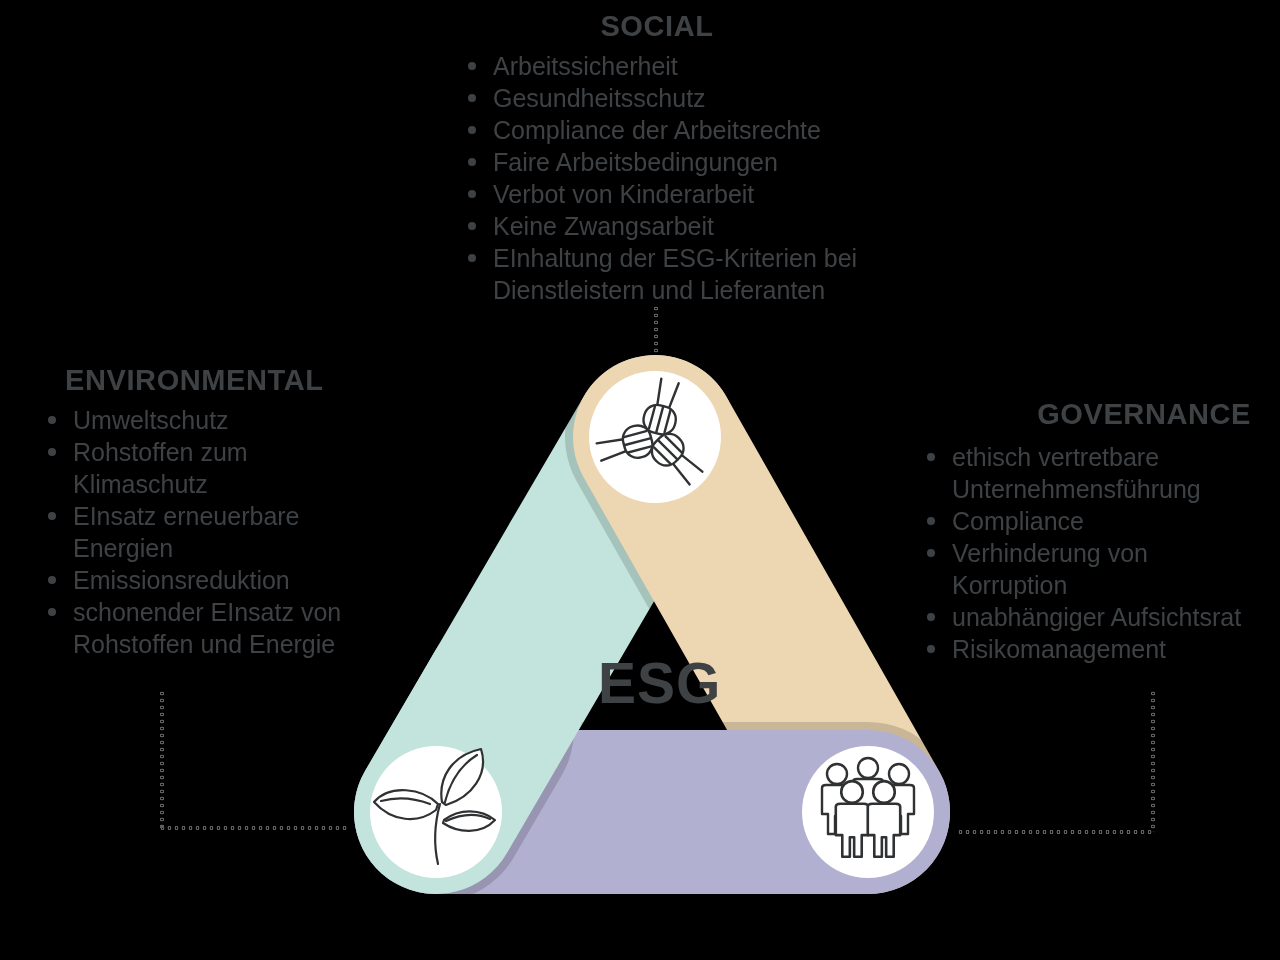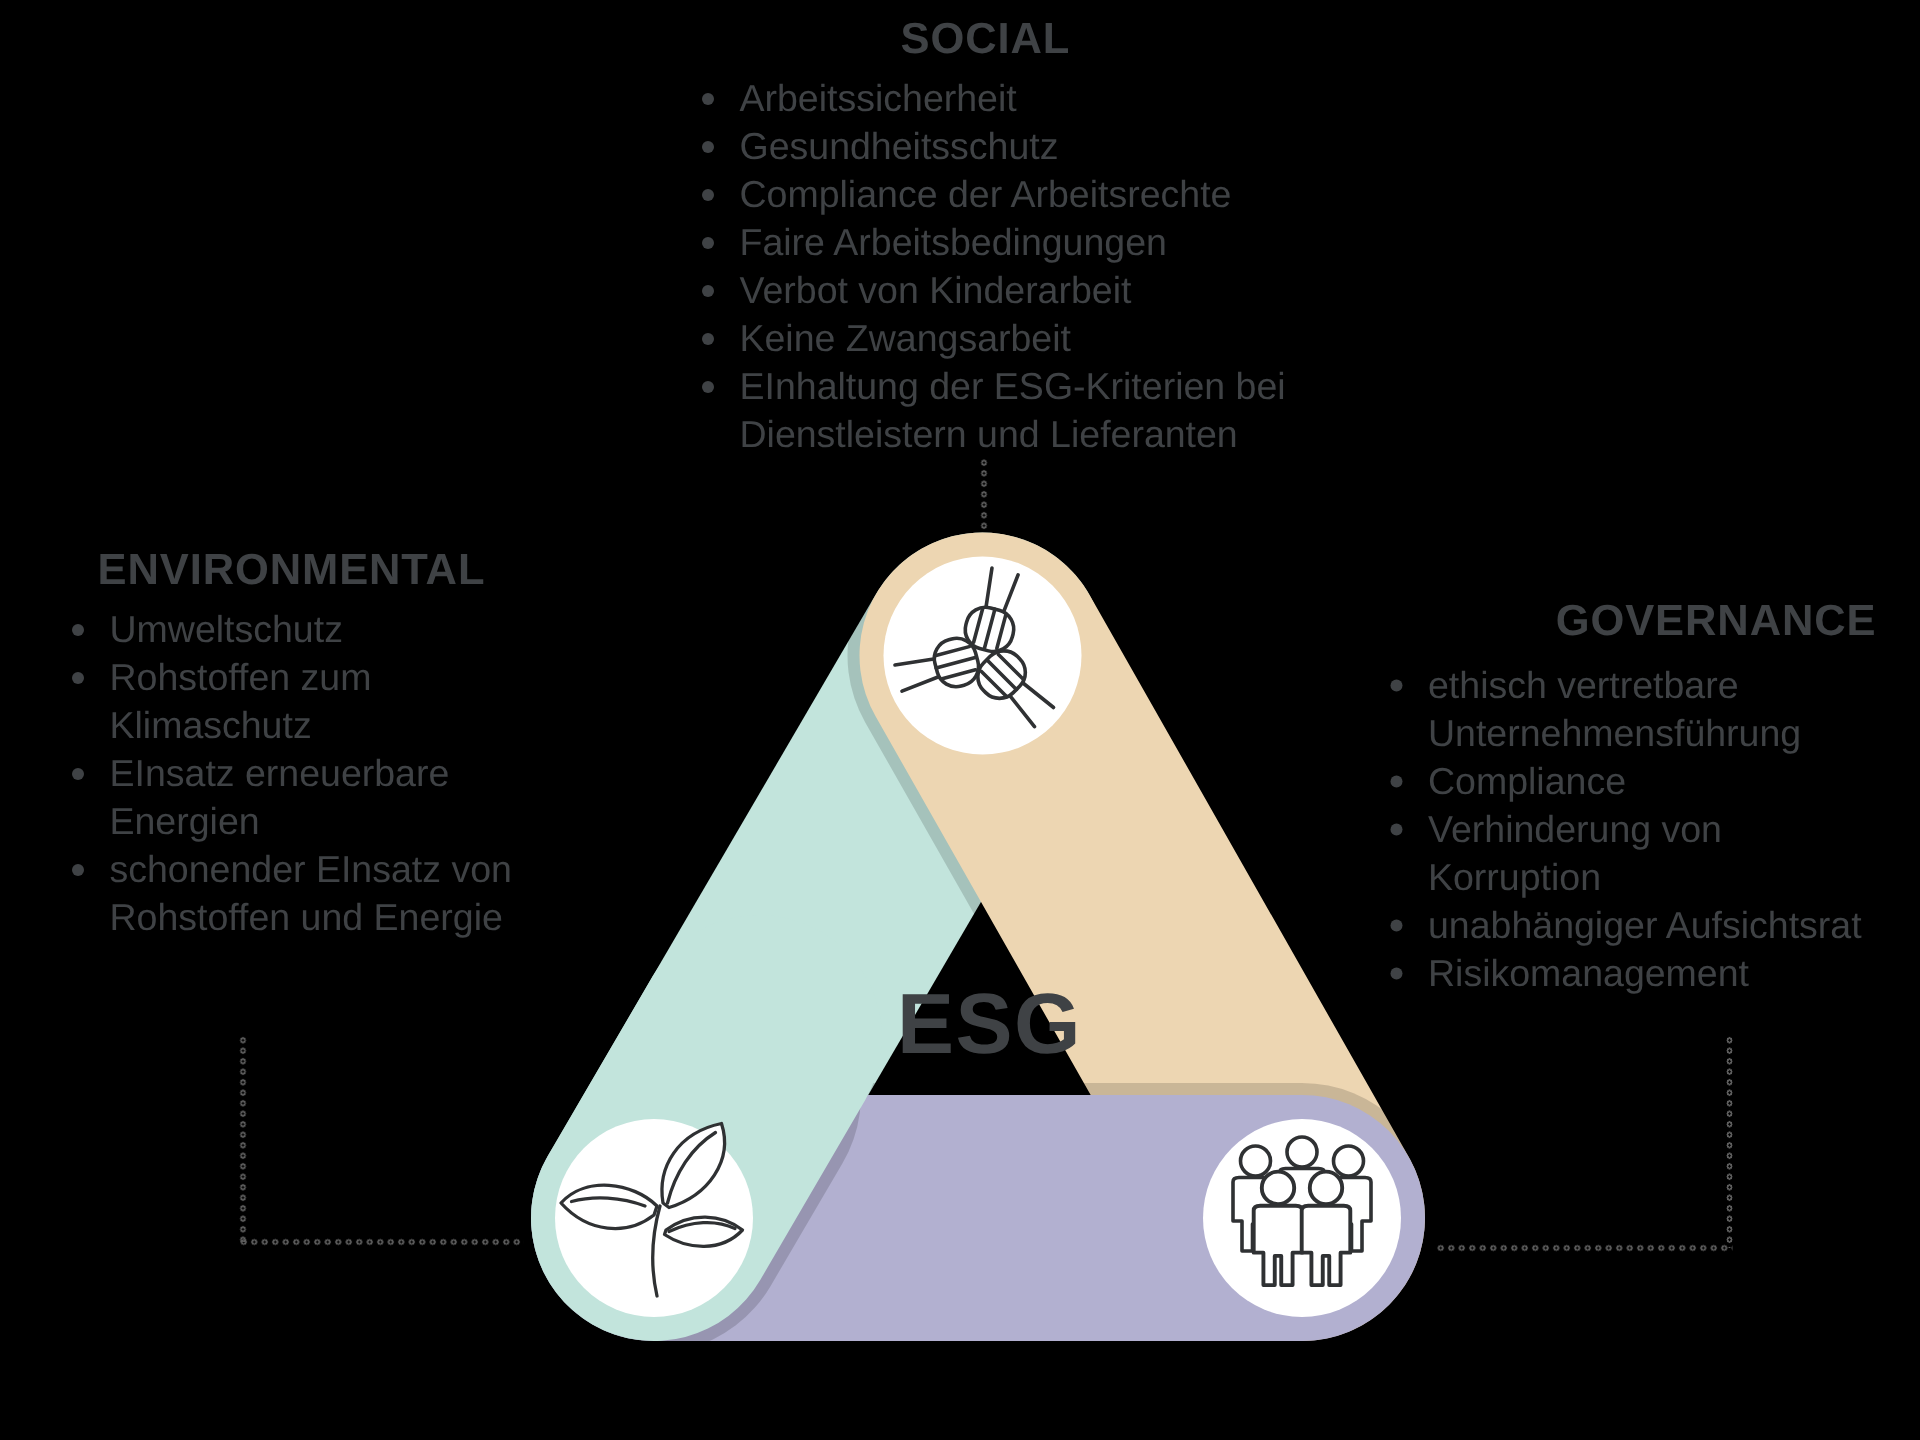--- a/index.html
+++ b/index.html
@@ -185,20 +185,24 @@
       </div>
     <div class="line">
         <span class="dot"></span>
         <span class="txt">EInsatz erneuerbare</span>
       </div>
     <div class="line cont">
         <span class="txt">Energien</span>
       </div>
     <div class="line">
         <span class="dot"></span>
+        <span class="txt">Emissionsreduktion</span>
+      </div>
+    <div class="line">
+        <span class="dot"></span>
         <span class="txt">schonender EInsatz von</span>
       </div>
     <div class="line cont">
         <span class="txt">Rohstoffen und Energie</span>
       </div>
   </div>
 </section>
 
 <section class="block gov-block">
   <h2>GOVERNANCE</h2>

